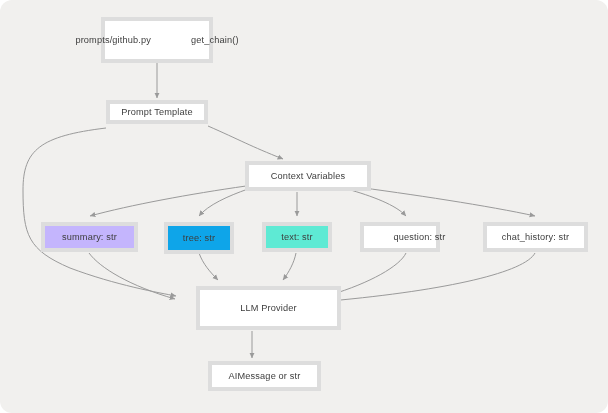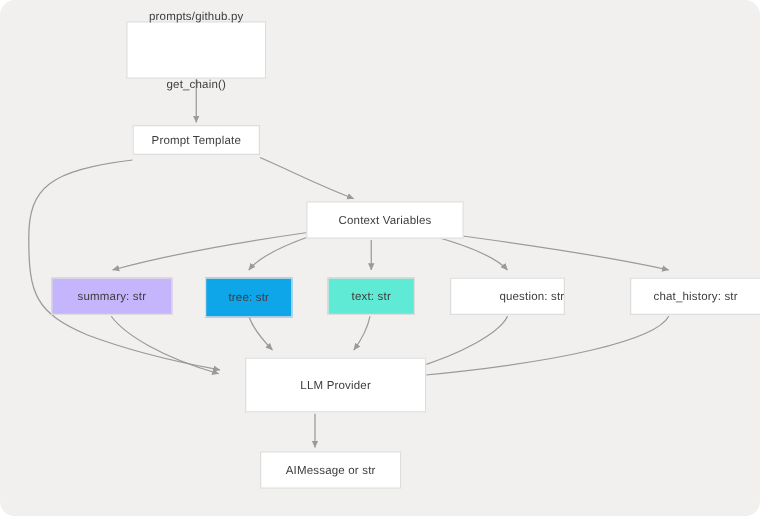--- a/index.html
+++ b/index.html
@@ -21,23 +21,23 @@
     position: absolute;
     left: 0;
     top: 0;
     width: 608px;
     height: 413px;
   }
   .node {
     position: absolute;
     box-sizing: border-box;
     background: #ffffff;
-    border: 1px solid #f97316;
+    border: 4px solid #f97316;
     display: flex;
-    flex-direction: column;
+    flex-direction: row;
     align-items: center;
     justify-content: center;
     color: #3d3d3d;
     font-size: 9.2px;
     line-height: 14px;
     text-align: center;
     letter-spacing: 0.15px;
     z-index: 2;
     gap: 40px;
   }
@@ -88,24 +88,24 @@
       </div>
       <div class="node" style="left: 41px; top: 222px; width: 97px; height: 30px; background: #c4b5fd; border-color: rgb(221, 221, 221); color: rgb(61, 61, 61);">
         <span class="line">summary: str</span>
       </div>
       <div class="node" style="left: 164px; top: 222px; width: 70px; height: 32px; background: #0ea5e9; border-color: rgb(221, 221, 221); color: rgb(61, 61, 61);">
         <span class="line">tree: str</span>
       </div>
       <div class="node" style="left: 262px; top: 222px; width: 70px; height: 30px; background: #5eead4; border-color: rgb(221, 221, 221); color: rgb(61, 61, 61);">
         <span class="line">text: str</span>
       </div>
-      <div class="node" style="left: 360px; top: 222px; width: 92px; height: 30px; background: rgb(255, 255, 255); border-color: rgb(221, 221, 221); color: rgb(61, 61, 61); padding-left: 39px;">
+      <div class="node" style="left: 360px; top: 222px; width: 80px; height: 30px; background: rgb(255, 255, 255); border-color: rgb(221, 221, 221); color: rgb(61, 61, 61); padding-left: 39px;">
         <span class="line">question: str</span>
       </div>
-      <div class="node" style="left: 504px; top: 222px; width: 105px; height: 30px; background: rgb(255, 255, 255); border-color: rgb(221, 221, 221); color: rgb(61, 61, 61);">
+      <div class="node" style="left: 483px; top: 222px; width: 105px; height: 30px; background: rgb(255, 255, 255); border-color: rgb(221, 221, 221); color: rgb(61, 61, 61);">
         <span class="line">chat_history: str</span>
       </div>
       <div class="node" style="left: 196px; top: 286px; width: 145px; height: 44px; background: rgb(255, 255, 255); border-color: rgb(221, 221, 221); color: rgb(61, 61, 61);">
         <span class="line">LLM Provider</span>
       </div>
       <div class="node" style="left: 208px; top: 361px; width: 113px; height: 30px; background: rgb(255, 255, 255); border-color: rgb(221, 221, 221); color: rgb(61, 61, 61);">
         <span class="line">AIMessage or str</span>
       </div>
     </div>
 

